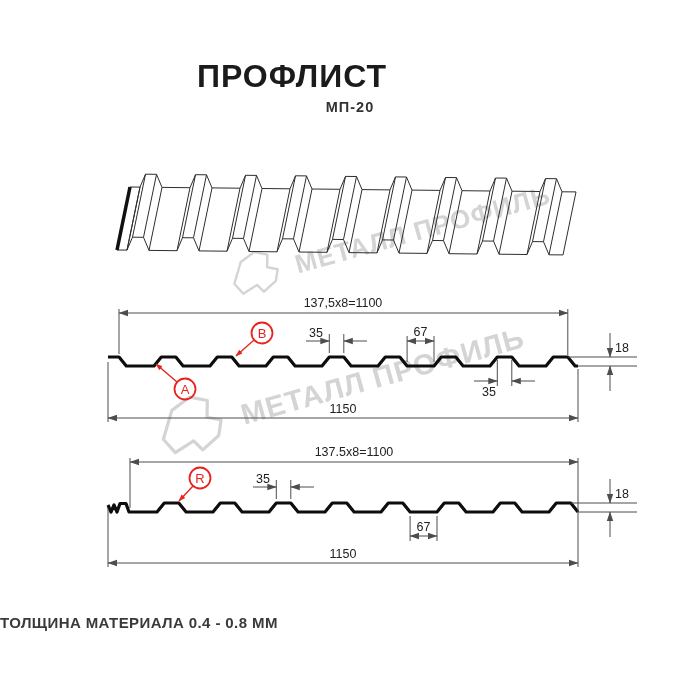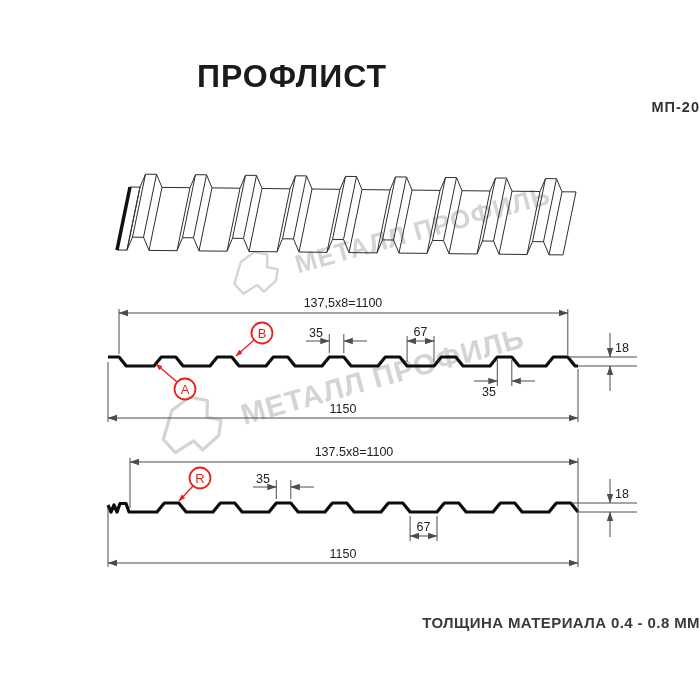--- a/index.html
+++ b/index.html
@@ -1,23 +1,23 @@
 <!DOCTYPE html>
 <html style="--red: #e8231d; --prof: #0d0d0d; --dim: #4d4d4d; --wm: #d4d4d4;"><head>
 <meta charset="utf-8">
 <style>
   html,body{margin:0;padding:0}
   body{width:700px;height:700px;background:#ffffff;position:relative;overflow:hidden;
        font-family:"Liberation Sans",sans-serif}
   .abs{position:absolute}
   .title{top:60px;left:0;width:584px;text-align:center;font-size:32px;font-weight:700;
          letter-spacing:1px;color:#1b1b1b;line-height:1;z-index:3}
-  .subtitle{top:99px;left:0;width:700px;text-align:right;font-size:14.5px;font-weight:700;
+  .subtitle{top:99px;left:0;width:700px;text-align:center;font-size:14.5px;font-weight:700;
             letter-spacing:1px;color:#333;z-index:3}
-  .footer{top:614px;left:0;width:700px;text-align:right;font-size:15px;font-weight:700;
+  .footer{top:614px;left:0;width:700px;text-align:left;font-size:15px;font-weight:700;
           letter-spacing:0.4px;color:#3a3a3a;z-index:3}
   .wm{position:absolute;display:flex;align-items:center;gap:10px;color:var(--wm,#d4d4d4);
       font-weight:700;z-index:1;white-space:nowrap}
   .wm1{left:222px;top:212px;transform:rotate(-15.5deg);font-size:26px;letter-spacing:1px}
   .wm1 .wmlogo{width:60px;height:54px}
   .wm2{left:148px;top:352px;transform:rotate(-15.5deg);font-size:29px;letter-spacing:1px}
   .wm2 .wmlogo{width:80px;height:72px}
   .wmlogo path{stroke:currentColor;fill:none;stroke-width:4;stroke-linejoin:round}
   svg.layer{position:absolute;z-index:2}
   .prof{fill:none;stroke:var(--prof,#0d0d0d);stroke-width:3.2;stroke-linejoin:round}

